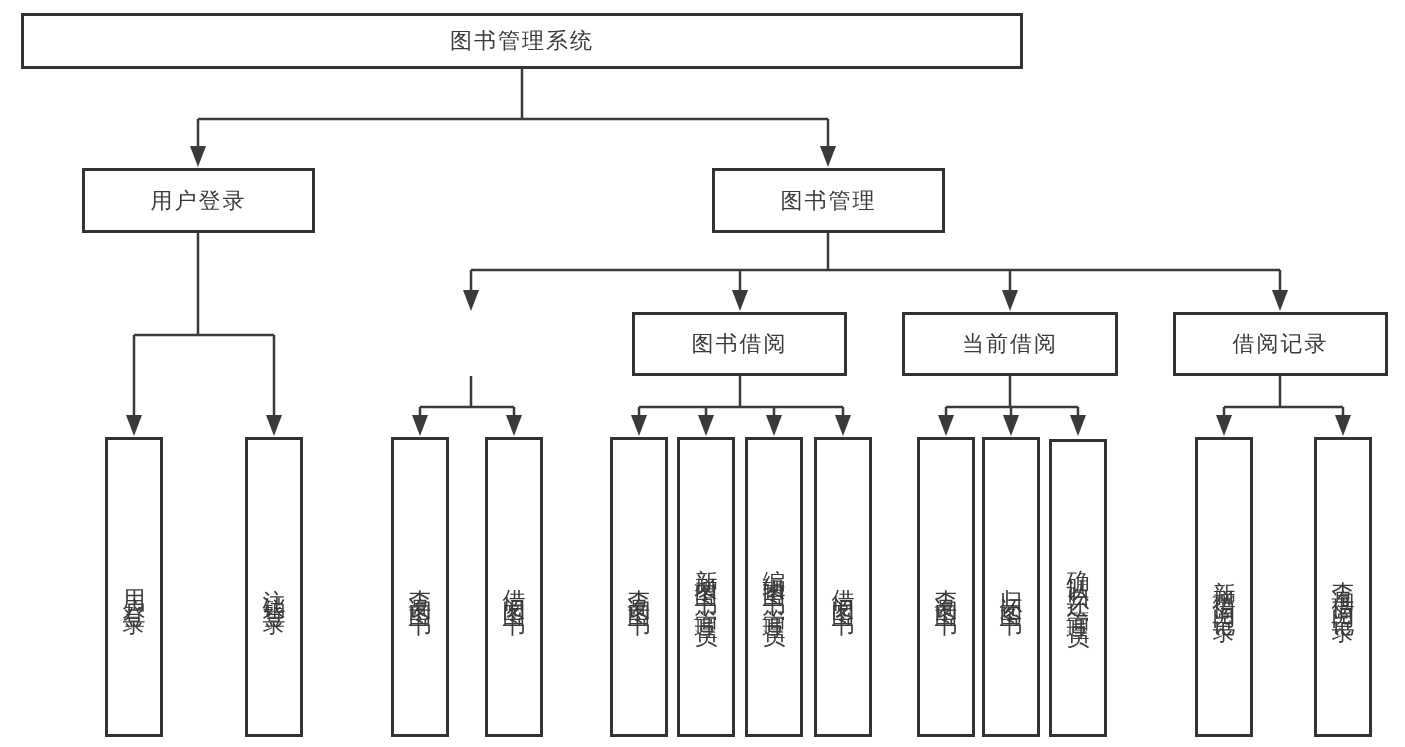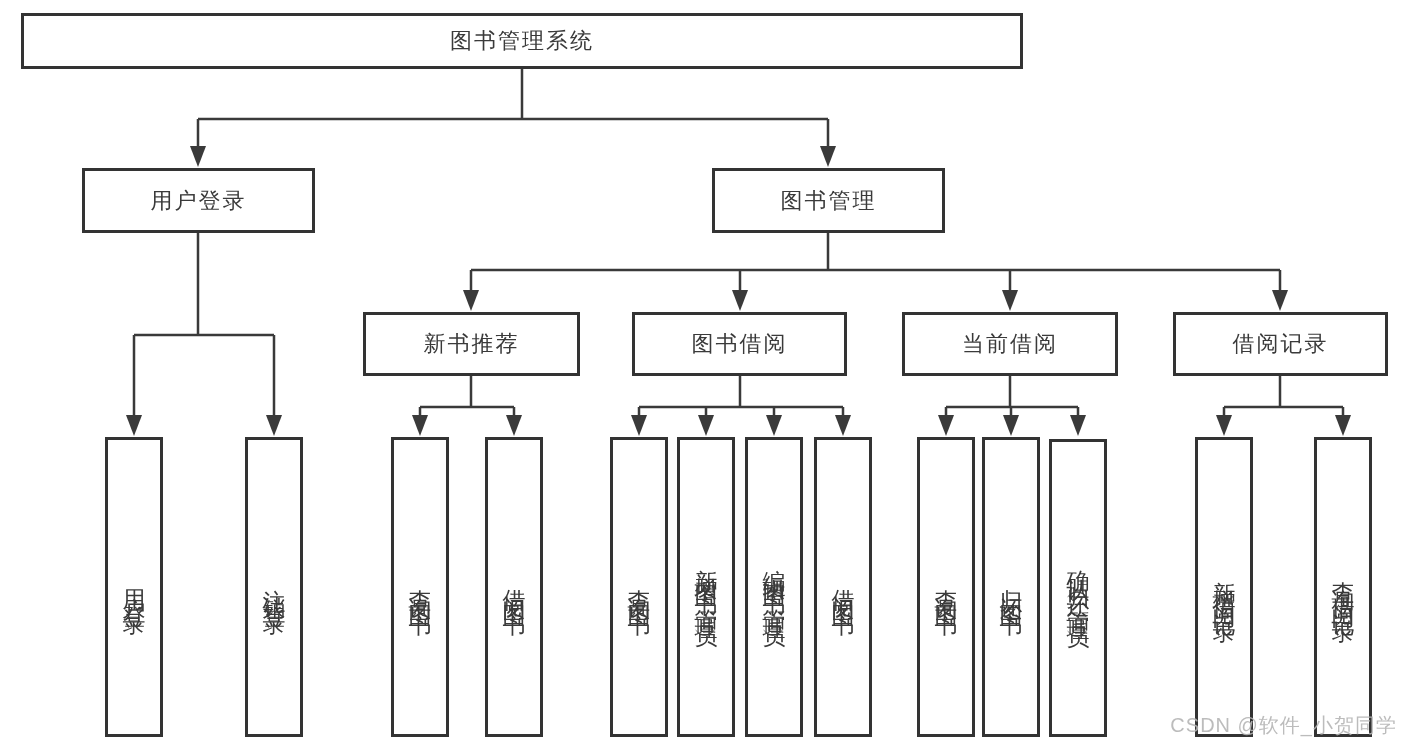--- a/index.html
+++ b/index.html
@@ -98,23 +98,20 @@
     <span>图书管理系统</span>
   </div>
 
   <div class="node hnode" style="left:82px; top:168px; width:233px; height:65px;">
     <span>用户登录</span>
   </div>
   <div class="node hnode" style="left:712px; top:168px; width:233px; height:65px;text-align:center;">
     <span>图书管理</span>
   </div>
 
-  <div class="node hnode" style="left:363px; top:312px; width:217px; height:64px;">
-    <span>新书推荐</span>
-  </div>
   <div class="node hnode" style="left:902px; top:312px; width:216px; height:64px;">
     <span>当前借阅</span>
   </div>
   <div class="node hnode" style="left:632px; top:312px; width:215px; height:64px;">
     <span>图书借阅</span>
   </div>
   <div class="node hnode" style="left:1173px; top:312px; width:215px; height:64px;">
     <span>借阅记录</span>
   </div>
 
@@ -155,15 +152,14 @@
     <span class="vtext">确认归还（管理员）</span>
   </div>
 
   <div class="node leaf" style="left:1195px; top:437px; width:58px; height:300px;">
     <span class="vtext">新增借阅记录</span>
   </div>
   <div class="node leaf" style="left:1314px; top:437px; width:58px; height:300px;">
     <span class="vtext">查询借阅记录</span>
   </div>
 
-  <div class="watermark">CSDN @软件_小贺同学</div>
 
 </div>
 
 </body></html>

